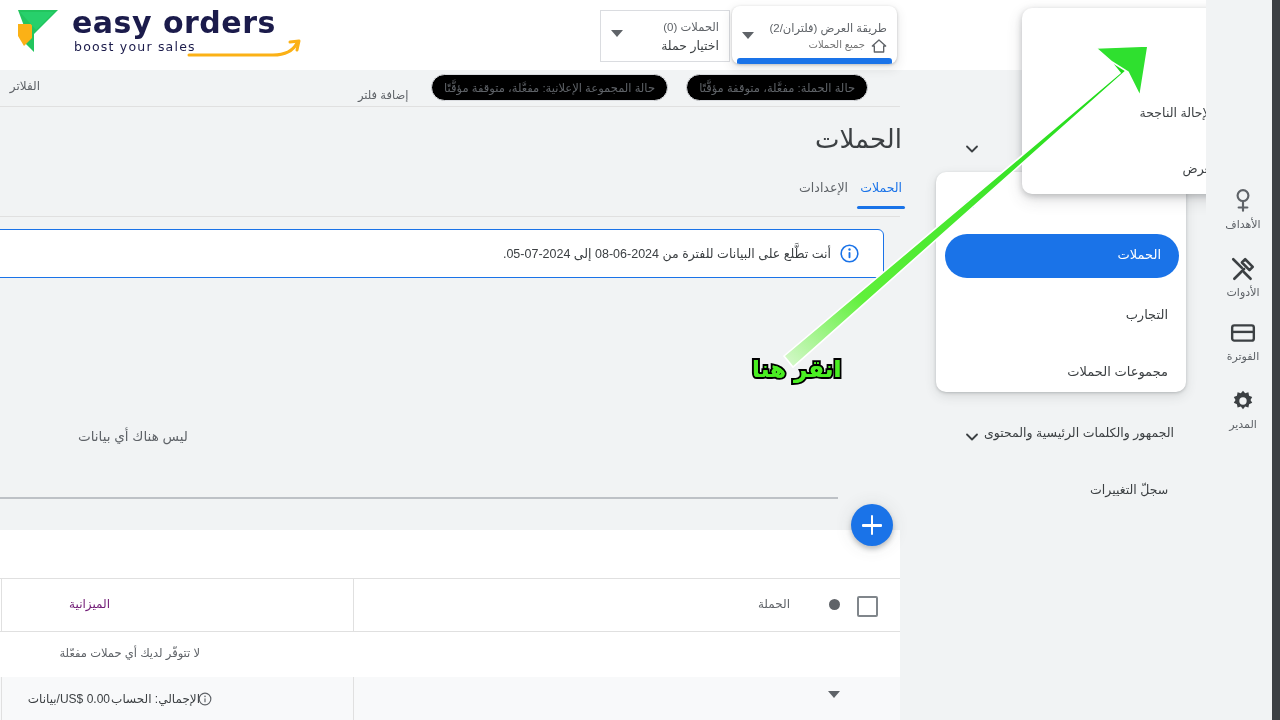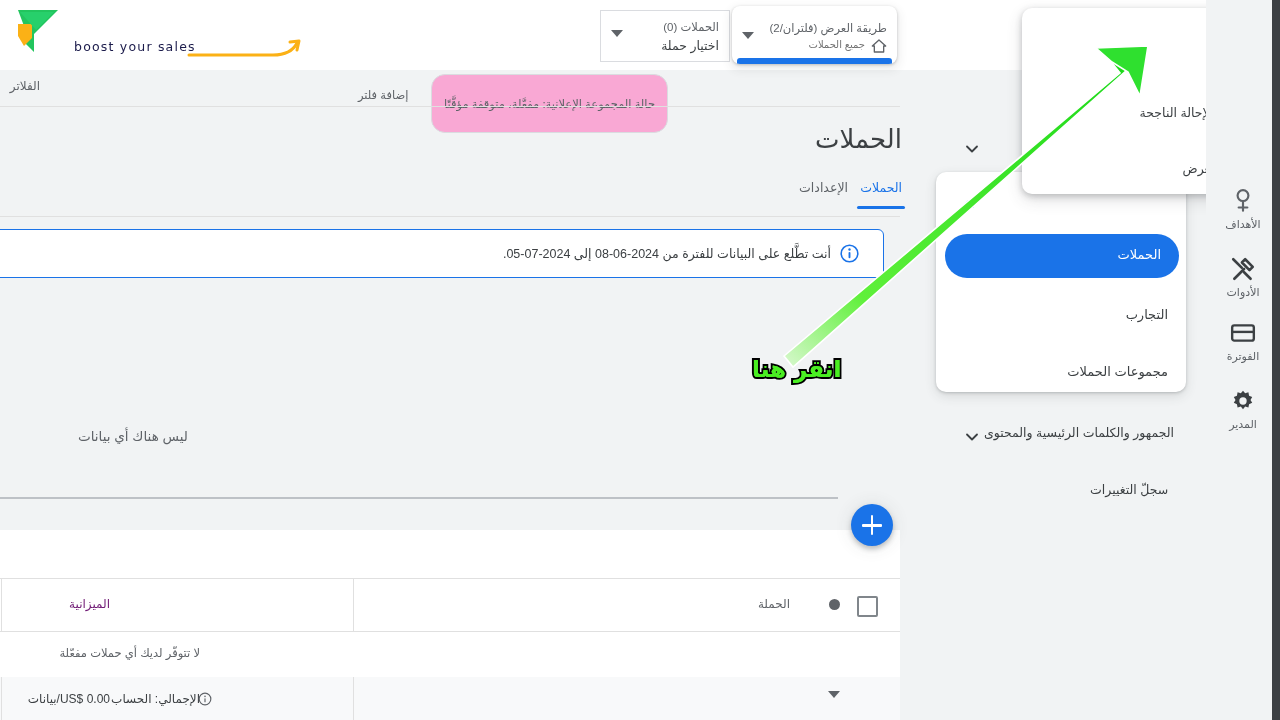--- a/index.html
+++ b/index.html
@@ -52,22 +52,22 @@
   #campaign-selector .cs-label{position:absolute;right:10px;top:9px;font-size:11.5px;color:#5f6368;white-space:nowrap;}
   #campaign-selector .cs-value{position:absolute;right:10px;top:27px;font-size:12.5px;color:#3c4043;white-space:nowrap;}
   #campaign-caret{position:absolute;left:10px;top:19px;}
 
   .caret{width:0;height:0;border-left:6px solid transparent;border-right:6px solid transparent;border-top:7px solid #5f6368;}
 
   
   #filter-row{left:0;top:70px;width:900px;height:34px;}
   #filters-label{position:absolute;right:860px;top:9px;font-size:12px;color:#5f6368;white-space:nowrap;}
   .chip{
-    position:absolute;top:4px;height:25px;border:1px solid #dadce0;border-radius:14px;background:#f9a8d4;
-    display:flex;align-items:center;padding:16px 12px;font-size:11.5px;color:#5f6368;white-space:nowrap;
+    position:absolute;top:4px;height:25px;border:1px solid #dadce0;border-radius:14px;background:#000000;
+    display:flex;align-items:center;padding:0 12px;font-size:11.5px;color:#5f6368;white-space:nowrap;
   }
   #chip-1{right:32px;}
   #chip-2{right:232px;}
   #add-filter-link{position:absolute;right:null;left:358px;top:10px;font-size:11.5px;color:#5f6368;white-space:nowrap;margin-top:8px;}
 
   
   #filter-sep{left:0;top:106px;width:900px;height:1px;background:#e0e0e0;}
 
   
   #page-title{right:null;left:null;top:124px;font-size:26px;color:#3c4043;}
@@ -188,20 +188,21 @@
 
 <div class="abs" id="header-bar"></div>
 
 <div class="abs" id="logo-wrap">
   <svg id="logo-mark" viewBox="0 0 52 50">
     <path d="M4 4 L44 4 L20 28 L20 46 L10 36 L10 20 Z" fill="#22c55e"></path>
     <path d="M4 18 L18 18 L18 32 L10 40 L4 30 Z" fill="#fbb116"></path>
     <path d="M6 6 L40 6 L22 24 Z" fill="#27d06b"></path>
   </svg>
   <div id="logo-text">
+    <div class="logo-word">easy orders</div>
     <div class="logo-sub">boost your sales</div>
     <svg id="logo-swoosh" viewBox="0 0 120 22">
       <path d="M2 16 L86 16 Q104 16 110 4" stroke="#fbb116" stroke-width="3" fill="none" stroke-linecap="round"></path>
       <path d="M103 3 L112 2 L110 11" stroke="#fbb116" stroke-width="3" fill="none" stroke-linecap="round" stroke-linejoin="round"></path>
     </svg>
   </div>
 </div>
 
 <div class="abs" id="campaign-selector">
   <div class="cs-label">الحملات (0)</div>
@@ -214,20 +215,21 @@
   <div class="vs-value">جميع الحملات</div>
   <svg id="view-home-icon" viewBox="0 0 24 24">
     <path d="M12 3 L22 12 h-3 v9 h-14 v-9 H2 Z" fill="none" stroke="#5f6368" stroke-width="2" stroke-linejoin="round"></path>
   </svg>
   <div id="view-caret" class="caret"></div>
   <div id="view-underline"></div>
 </div>
 
 <div class="abs" id="filter-row">
   <div id="filters-label">الفلاتر</div>
+  <div class="chip" id="chip-1">حالة الحملة: مفعَّلة، متوقفة مؤقَّتًا</div>
   <div class="chip" id="chip-2">حالة المجموعة الإعلانية: مفعَّلة، متوقفة مؤقَّتًا</div>
   <div id="add-filter-link">إضافة فلتر</div>
 </div>
 <div class="abs" id="filter-sep"></div>
 
 <div class="abs" id="page-title">الحملات</div>
 
 <div class="abs" id="tabs">
   <div class="tab" id="tab-campaigns">الحملات</div>
   <div class="tab" id="tab-settings">الإعدادات</div>

